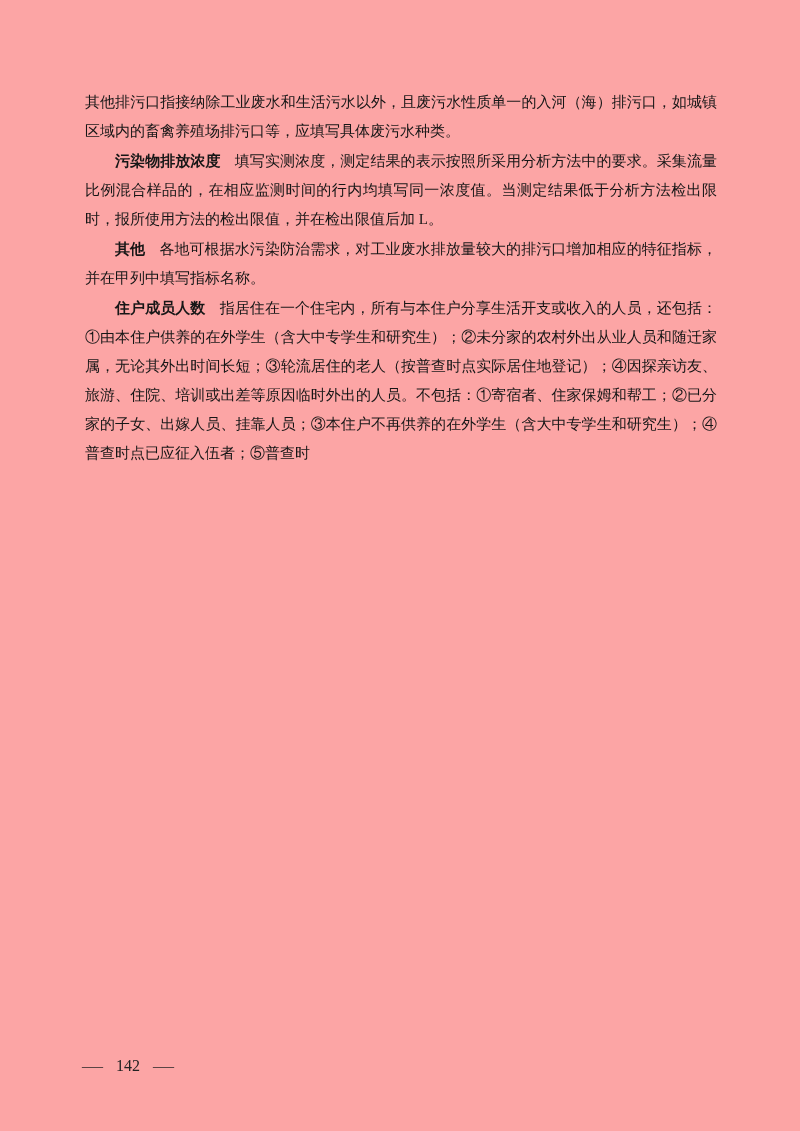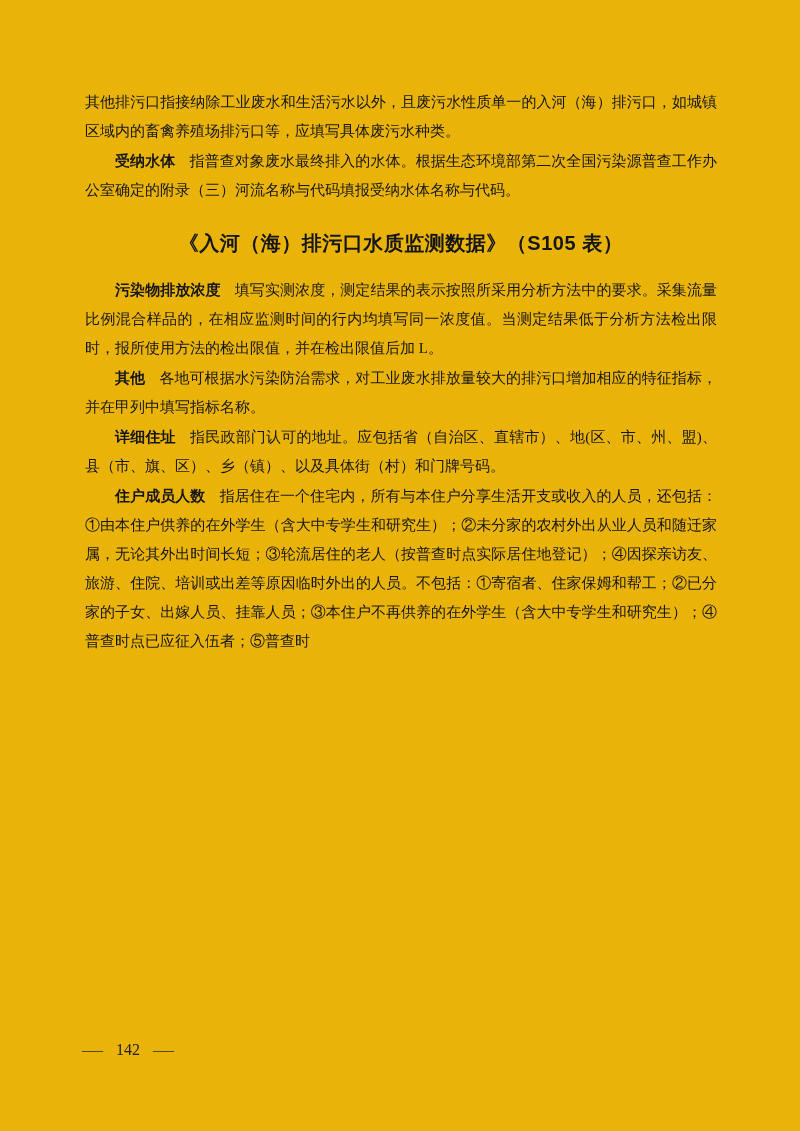--- a/index.html
+++ b/index.html
@@ -11,21 +11,21 @@
     width: 800px;
     height: 1131px;
     position: relative;
     font-family: "Liberation Serif", "DejaVu Serif", serif;
     color: #161616;
     overflow: hidden;
   }
   .page {
     position: absolute;
     inset: 0;
-    background: #eab308;
+    background: #fca5a5;
     text-decoration: underline;
   }
   .content {
     position: absolute;
     left: 85px;
     top: 88px;
     width: 632px;
     text-align: justify;
   }
   p.body {
@@ -60,57 +60,50 @@
     color: #222;
     display: flex;
     align-items: center;
   }
   .footer .dash {
     letter-spacing: 0;
     transform: scaleX(1.4);
     display: inline-block;
   }
   .footer .num {
-    margin: 0 16px;
+    margin: 16px 16px;
     font-size: 16px;
   }
 </style>
 </head>
 <body>
 
 <div class="page">
   <div class="content">
 
     <p class="body no-indent">
       <span>其他排污口指接纳除工业废水和生活污水以外，且废污水性质单一的入河（海）排污口，如城镇区域内的畜禽养殖场排污口等，应填写具体废污水种类。</span>
     </p>
 
 
-    <p class="body">
-      <b class="runin">受纳水体</b><span>指普查对象废水最终排入的水体。根据生态环境部第二次全国污染源普查工作办公室确定的附录（三）河流名称与代码填报受纳水体名称与代码。</span>
-    </p>
 
-    <h2 class="section-title">《入河（海）排污口水质监测数据》（S105 表）</h2>
 
 
 
     <p class="body">
       <b class="runin">污染物排放浓度</b><span>填写实测浓度，测定结果的表示按照所采用分析方法中的要求。采集流量比例混合样品的，在相应监测时间的行内均填写同一浓度值。当测定结果低于分析方法检出限时，报所使用方法的检出限值，并在检出限值后加 L。</span>
     </p>
 
     <p class="body">
       <b class="runin">其他</b><span>各地可根据水污染防治需求，对工业废水排放量较大的排污口增加相应的特征指标，并在甲列中填写指标名称。</span>
     </p>
 
 
 
 
-    <p class="body">
-      <b class="runin">详细住址</b><span>指民政部门认可的地址。应包括省（自治区、直辖市）、地(区、市、州、盟)、县（市、旗、区）、乡（镇）、以及具体街（村）和门牌号码。</span>
-    </p>
 
 
     <p class="body">
       <b class="runin">住户成员人数</b><span>指居住在一个住宅内，所有与本住户分享生活开支或收入的人员，还包括：①由本住户供养的在外学生（含大中专学生和研究生）；②未分家的农村外出从业人员和随迁家属，无论其外出时间长短；③轮流居住的老人（按普查时点实际居住地登记）；④因探亲访友、旅游、住院、培训或出差等原因临时外出的人员。不包括：①寄宿者、住家保姆和帮工；②已分家的子女、出嫁人员、挂靠人员；③本住户不再供养的在外学生（含大中专学生和研究生）；④普查时点已应征入伍者；⑤普查时</span>
     </p>
 
   </div>
 
   <div class="footer">
     <span class="dash">—</span>

